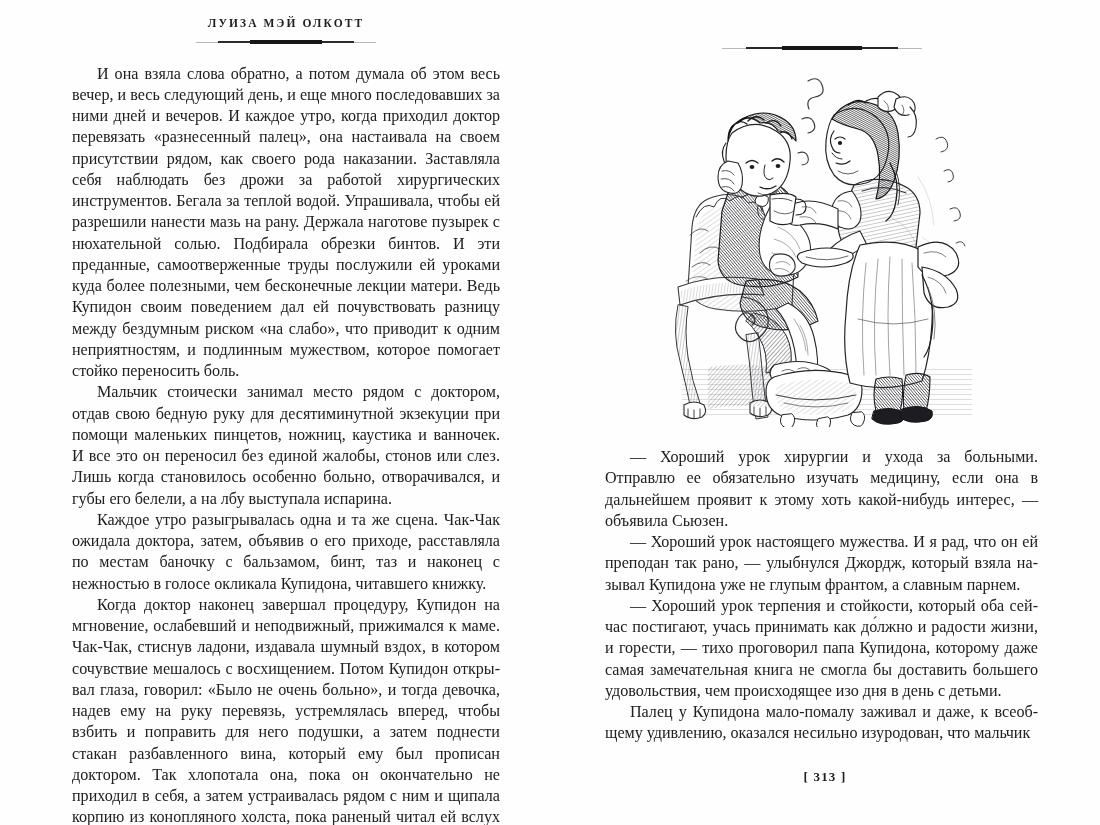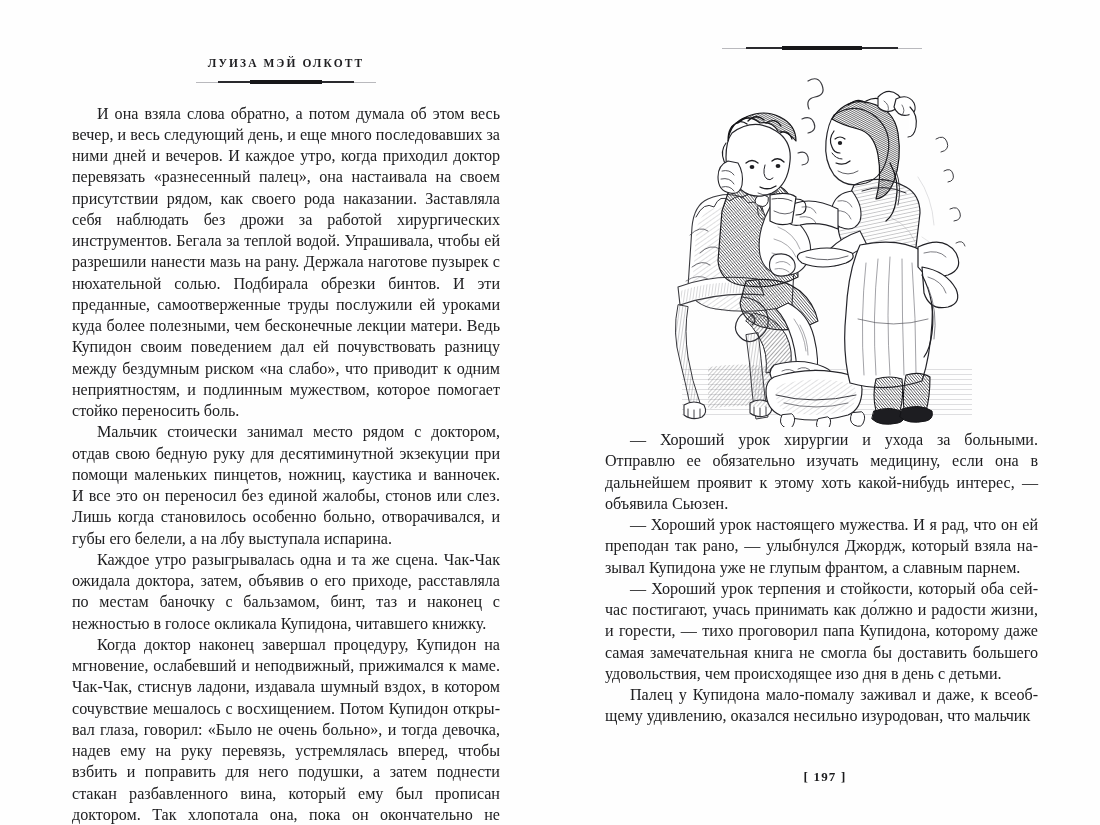--- a/index.html
+++ b/index.html
@@ -20,21 +20,21 @@
     height: 825px;
     background: #fefefe;
     display: flex;
   }
   .page {
     position: relative;
     width: 550px;
     height: 825px;
     box-sizing: border-box;
   }
-  .page-left  { padding: 56px 50px 0 72px; }
+  .page-left  { padding: 16px 50px 0 72px; }
   .page-right { padding: 36px 62px 0 55px; }
 
   
   .runhead {
     text-align: center;
     font-size: 11.5px;
     letter-spacing: 2.1px;
     text-transform: uppercase;
     font-weight: 600;
     color: #1f1f22;
@@ -73,21 +73,21 @@
   
   .body-col {
     margin-top: 16px;
     font-size: 16.1px;
     line-height: 21.25px;
     text-align: justify;
     text-justify: inter-word;
     hyphens: manual;
     color: #202022;
   }
-  .page-right .body-col { margin-top: 0; }
+  .page-right .body-col { margin-top: 17px; }
   .body-col p {
     margin: 0;
     text-indent: 1.55em;
   }
 
   
   .folio {
     position: absolute;
     left: 0;
     right: 0;
@@ -319,16 +319,16 @@
       </svg>
     </div>
 
     <div class="body-col">
       <p>— Хороший урок хирургии и ухода за больными. Отправлю ее обязательно изучать медицину, если она в дальнейшем про­явит к этому хоть какой-нибудь интерес, — объявила Сьюзен.</p>
       <p>— Хороший урок настоящего мужества. И я рад, что он ей преподан так рано, — улыбнулся Джордж, который взяла на­зывал Купидона уже не глупым франтом, а славным парнем.</p>
       <p>— Хороший урок терпения и стойкости, который оба сей­час постигают, учась принимать как до́лжно и радости жизни, и горести, — тихо проговорил папа Купидона, которому даже самая замечательная книга не смогла бы доставить большего удовольствия, чем происходящее изо дня в день с детьми.</p>
       <p>Палец у Купидона мало-помалу заживал и даже, к всеоб­щему удивлению, оказался несильно изуродован, что мальчик</p>
     </div>
 
-    <div class="folio">[ 197 ]</div>
+    <div class="folio">[ 313 ]</div>
   </div>
 
 </div>
 
 </body></html>

